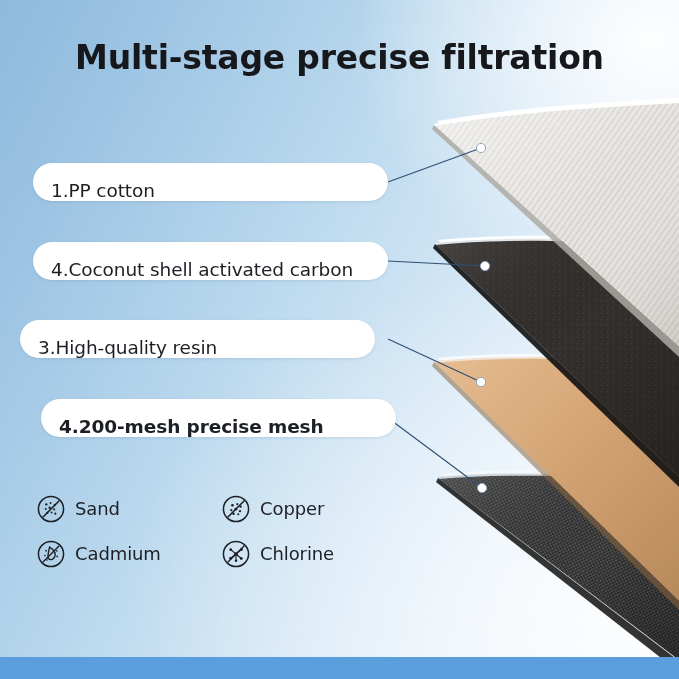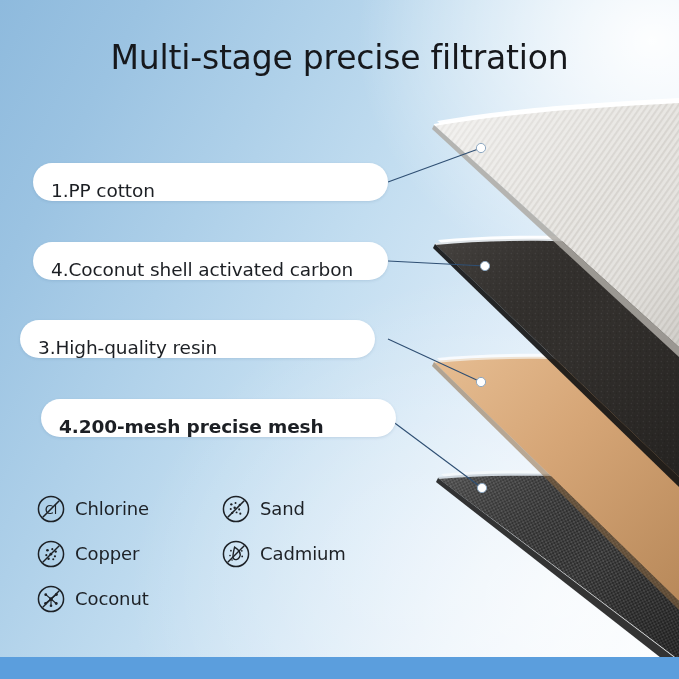--- a/index.html
+++ b/index.html
@@ -36,21 +36,21 @@
     height:22px;
     background:#5b9edd;
   }
 
   
   .title {
     position:absolute;
     left:0; right:0; top:38px;
     text-align:center;
     font-size:33px;
-    font-weight:400;
+    font-weight:700;
     letter-spacing:-0.2px;
     color:#16181c;
     font-family:"DejaVu Sans", sans-serif;
   }
 
   
   .stack { position:absolute; inset:0; }
   .stack svg { position:absolute; top:0; left:0; width:679px; height:679px; }
 
   
@@ -212,30 +212,20 @@
   </div>
   <div class="pill pill-3">
     <span>3.High-quality resin</span>
   </div>
   <div class="pill pill-4">
     <span>4.200-mesh precise mesh</span>
   </div>
 
   <div class="contaminants">
 
-    <div class="contam-item">
-      <span class="contam-icon">
-        <svg viewBox="0 0 32 32" xmlns="http://www.w3.org/2000/svg">
-          <circle cx="16" cy="16" r="13.4" fill="none" stroke="#1d2126" stroke-width="1.6"></circle>
-          <text x="16" y="21" text-anchor="middle" font-family="DejaVu Sans, sans-serif" font-size="13.5" fill="#1d2126">Cl</text>
-          <line x1="7.2" y1="24.8" x2="24.8" y2="7.2" stroke="#1d2126" stroke-width="1.6"></line>
-        </svg>
-      </span>
-      <span class="contam-label">Chlorine</span>
-    </div>
 
     <div class="contam-item">
       <span class="contam-icon">
         <svg viewBox="0 0 32 32" xmlns="http://www.w3.org/2000/svg">
           <circle cx="16" cy="16" r="13.4" fill="none" stroke="#1d2126" stroke-width="1.6"></circle>
           <g fill="#1d2126">
             <circle cx="11" cy="11" r="1.25"></circle>
               <circle cx="15.5" cy="9.6" r="1.05"></circle>
             <circle cx="20" cy="11.6" r="1.2"></circle>
               <circle cx="10.4" cy="16" r="1.1"></circle>
@@ -306,20 +296,20 @@
             <circle cx="16" cy="16" r="2"></circle>
             <circle cx="10.4" cy="11.4" r="1.5"></circle>
             <circle cx="21.8" cy="11.2" r="1.5"></circle>
             <circle cx="10.2" cy="20.6" r="1.5"></circle>
             <circle cx="21.6" cy="20.8" r="1.5"></circle>
             <circle cx="16" cy="23.2" r="1.4"></circle>
           </g>
           <line x1="7.2" y1="24.8" x2="24.8" y2="7.2" stroke="#1d2126" stroke-width="1.6"></line>
         </svg>
       </span>
-      <span class="contam-label">Coconut</span>
+      <span class="contam-label">Chlorine</span>
     </div>
 
   </div>
 
   <div class="bottom-band"></div>
 
 </div>
 
 </body></html>

